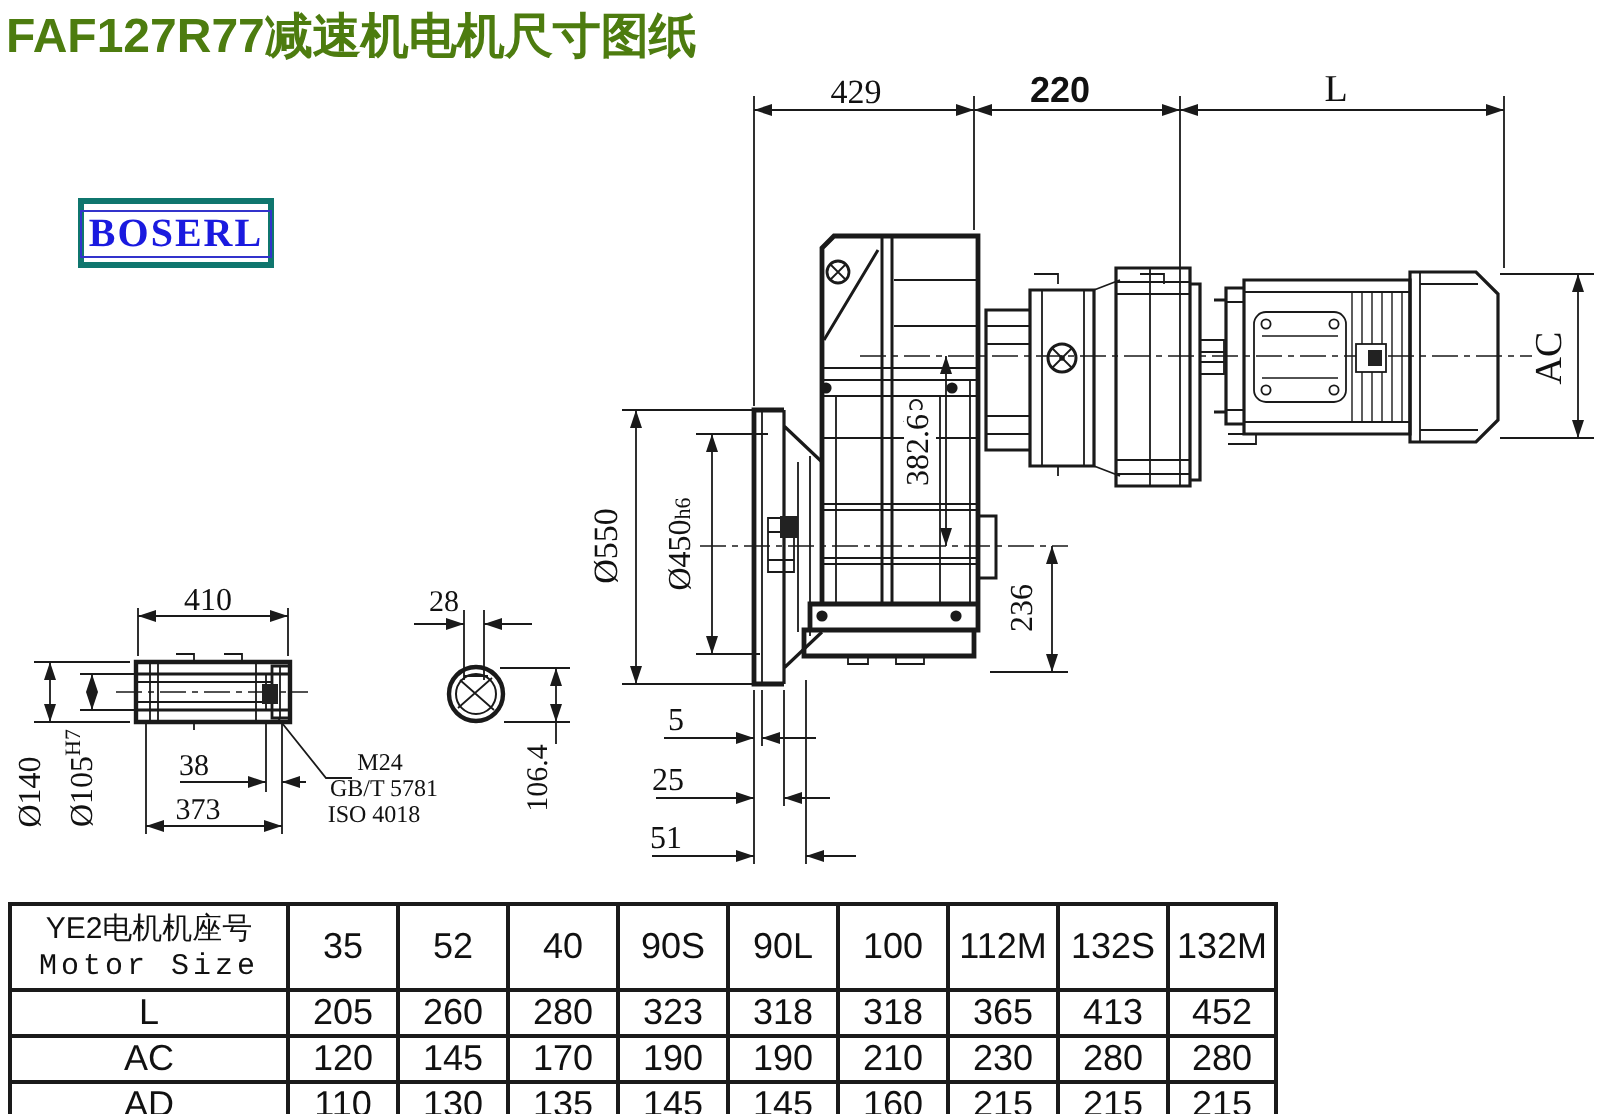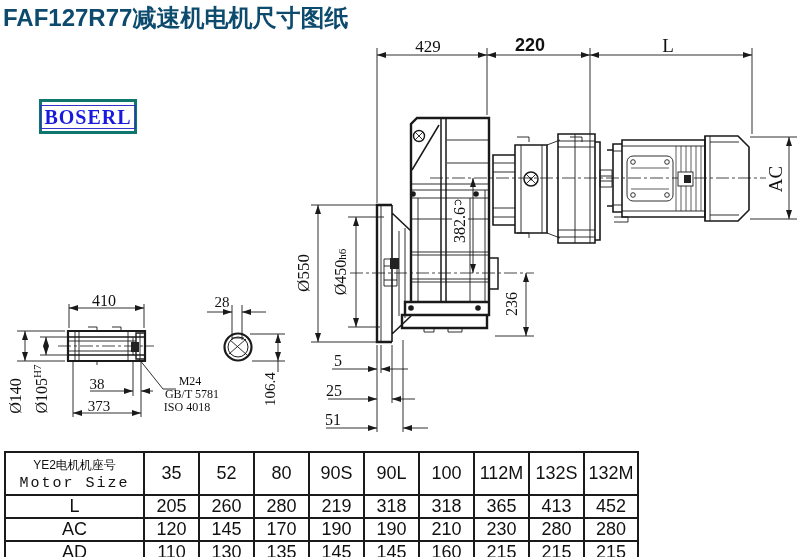--- a/index.html
+++ b/index.html
@@ -1,40 +1,40 @@
 <!DOCTYPE html>
 <html><head>
 <meta charset="utf-8">
 <style>
   html,body{margin:0;padding:0;background:#fff;}
   .page{position:relative;width:800px;height:557px;background:#ffffff;overflow:hidden;
         font-family:"Liberation Sans", sans-serif;color:#111;}
   svg{position:absolute;left:0;top:0;}
-  .title{position:absolute;left:3px;top:2px;font-size:24px;font-weight:900;color:#0c4a6e;
+  .title{position:absolute;left:3px;top:2px;font-size:24px;font-weight:900;color:#4d7c0f;
          letter-spacing:0px;white-space:nowrap;}
   .logo{position:absolute;left:39px;top:99px;width:92px;height:29px;border:3px solid #0f766e;
         background:#fff;display:flex;align-items:center;justify-content:center;}
   .logo-inner{border:1px solid #3333cc;padding:0 3px;}
   .logo-text{font-family:"Liberation Serif", serif;font-size:20px;font-weight:600;color:#1a1adf;
              letter-spacing:1px;line-height:22px;}
   .dim{position:absolute;transform:translate(-50%,-50%);font-family:"Liberation Serif", serif;
        font-size:16px;color:#111;white-space:nowrap;line-height:1;}
   .rot{position:absolute;transform:translate(-50%,-50%) rotate(-90deg);
        font-family:"Liberation Serif", serif;font-size:16px;color:#111;white-space:nowrap;line-height:1;}
   .bold-dim{font-family:"Liberation Sans", sans-serif;font-weight:700;font-size:18px;}
   .big{font-size:19px;}
   .small-note{font-size:12px;}
   .sub{font-size:11px;}
   .sup{font-size:11px;vertical-align:super;}
   .whitebg{background:#fff;padding:0 2px;}
   table.spec{position:absolute;left:4px;top:451px;border-collapse:collapse;table-layout:fixed;
              width:633px;}
   table.spec td{border:2px solid #1a1a1a;text-align:center;vertical-align:middle;
                 padding:0;color:#111;overflow:hidden;}
-  .hdr-cn{font-size:12px;line-height:20px;display:block;}
+  .hdr-cn{font-size:15px;line-height:20px;display:block;}
   .hdr-en{font-size:15px;letter-spacing:2px;line-height:18px;display:block;font-family:"Liberation Mono", monospace;}
   .col-h{font-size:18px;height:41px;}
   .val{font-size:18px;height:19px;}
 </style>
 </head>
 <body>
 
 <div class="page">
 
   <svg width="800" height="557" viewBox="0 0 800 557">
@@ -176,34 +176,34 @@
         <col style="width:54px">
     </colgroup>
     <tbody>
         <tr>
       <td class="col-h">
         <span class="hdr-cn">YE2电机机座号</span>
         <span class="hdr-en">Motor Size</span>
       </td>
       <td class="col-h">35</td>
       <td class="col-h">52</td>
-      <td class="col-h">80</td>
+      <td class="col-h">40</td>
       <td class="col-h">90S</td>
       <td class="col-h">90L</td>
       <td class="col-h">100</td>
       <td class="col-h">112M</td>
       <td class="col-h">132S</td>
       <td class="col-h">132M</td>
     </tr>
     <tr>
       <td class="val">L</td>
       <td class="val">205</td>
       <td class="val">260</td>
       <td class="val">280</td>
-      <td class="val">219</td>
+      <td class="val">323</td>
       <td class="val">318</td>
       <td class="val">318</td>
       <td class="val">365</td>
       <td class="val">413</td>
       <td class="val">452</td>
     </tr>
     <tr>
       <td class="val">AC</td>
       <td class="val">120</td>
       <td class="val">145</td>

